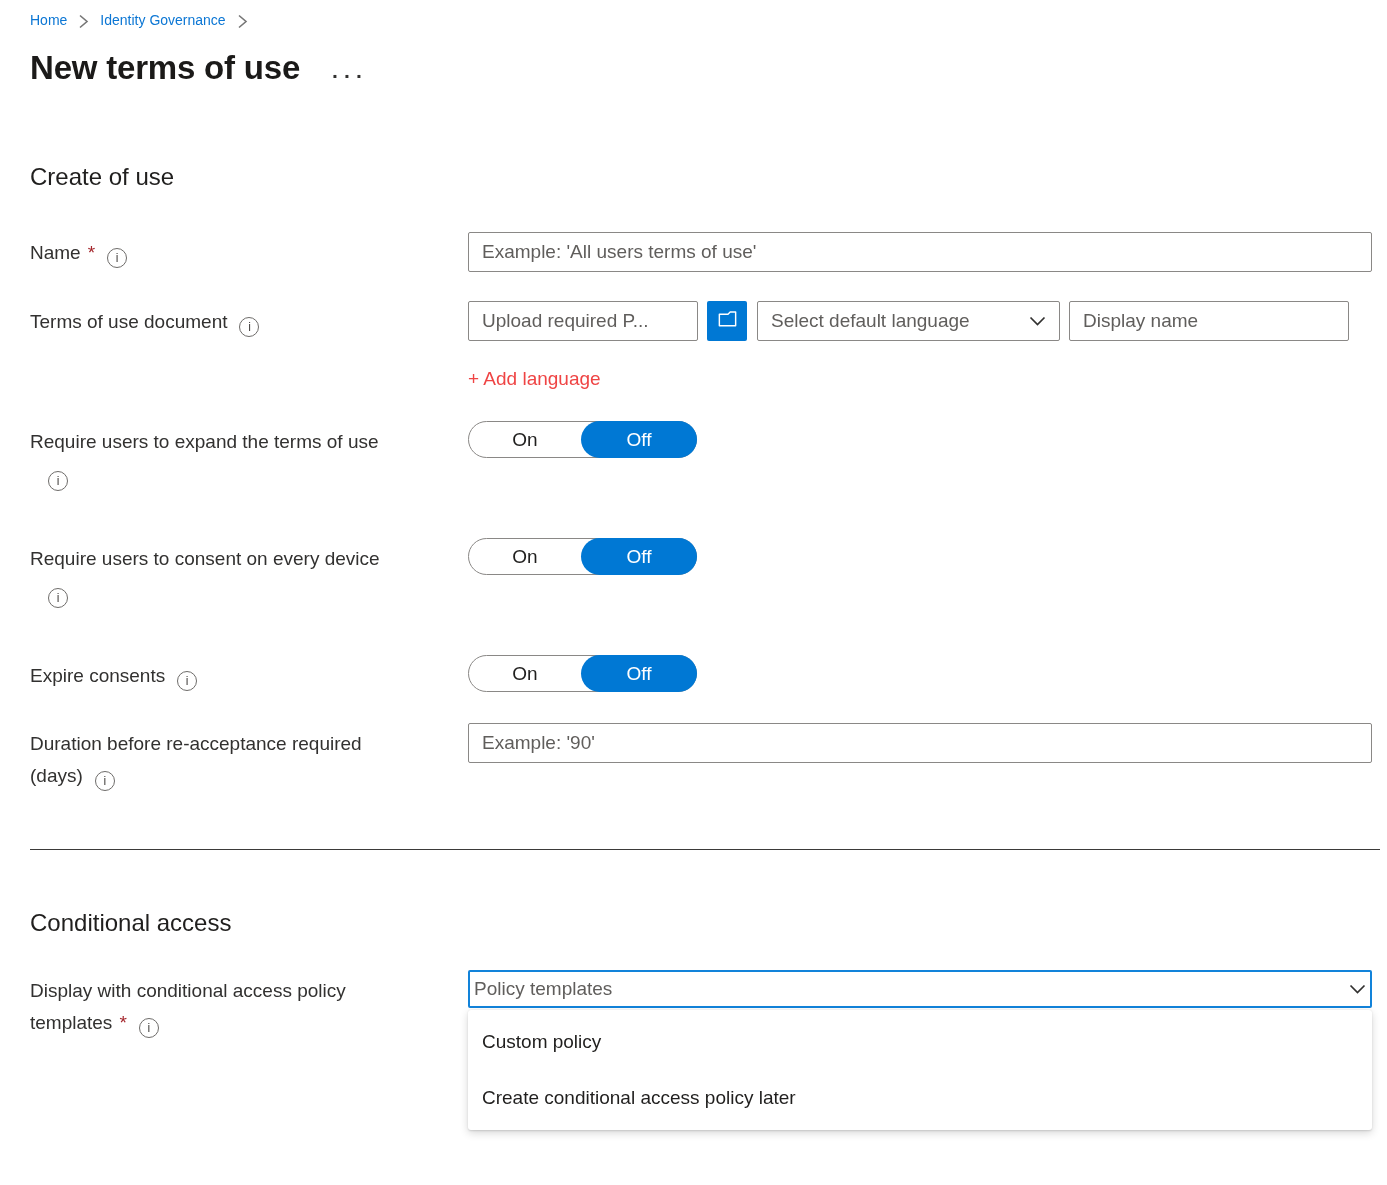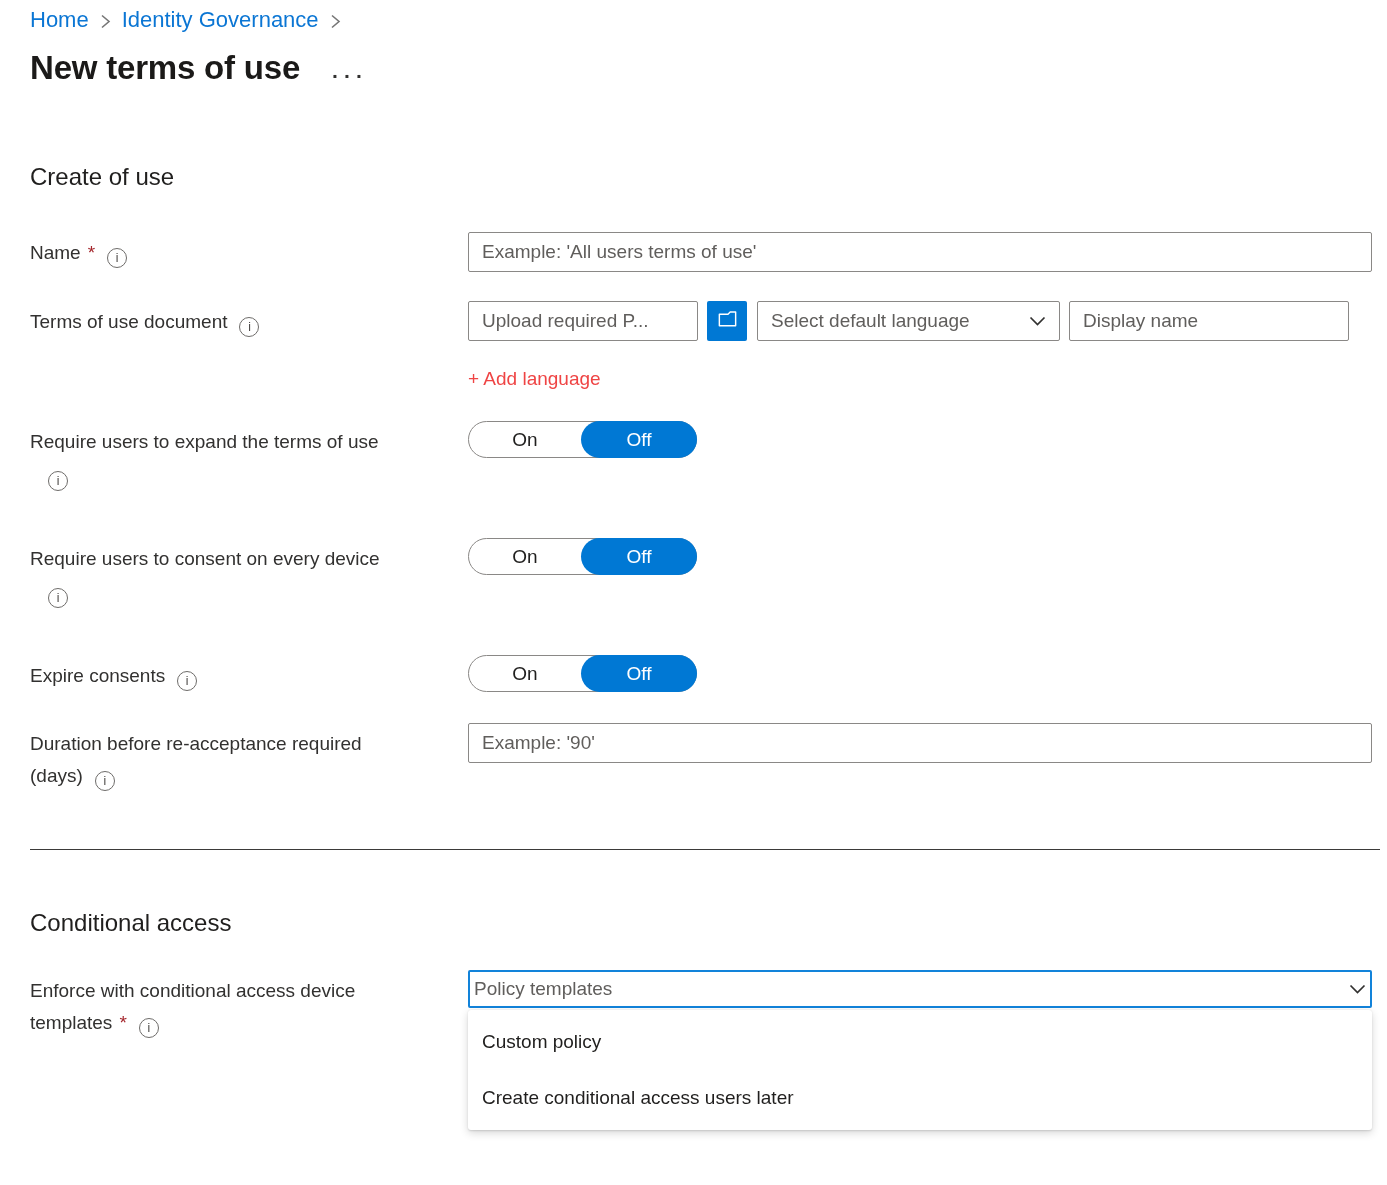--- a/index.html
+++ b/index.html
@@ -5,21 +5,21 @@
   * { box-sizing: border-box; margin: 0; padding: 0; }
   html, body { background: #ffffff; }
   body {
     width: 1387px; height: 1185px; overflow: hidden;
     font-family: "Liberation Sans", sans-serif;
     color: #323130;
   }
   .page { padding: 8px 15px 0 30px; }
 
   
-  .breadcrumb { display: flex; align-items: center; gap: 11px; font-size: 22px; line-height: 24px; }
+  .breadcrumb { display: flex; align-items: center; gap: 11px; font-size: 14px; line-height: 24px; }
   .breadcrumb a { color: #0b76d4; text-decoration: none; cursor: pointer; }
   .crumb-sep { display: inline-flex; align-items: center; padding-top: 2px; }
 
   
   .title-row { margin-top: 17px; display: flex; align-items: flex-start; gap: 32px; }
   h1.page-title { font-size: 33px; font-weight: 700; color: #1b1a19; letter-spacing: -0.2px; }
   .ellipsis-btn {
     background: none; border: none; cursor: pointer;
     font-size: 21px; font-weight: 700; letter-spacing: 5px; color: #323130;
     padding-top: 16px; line-height: 1; font-family: inherit;
@@ -239,32 +239,32 @@
       <input class="text-input" type="text" placeholder="Example: '90'" style="">
     </div>
   </div>
 
   <hr class="divider">
 
   <h2 class="section-heading" id="conditional-heading">Conditional access</h2>
 
   <div class="form-row mt-enforce">
     <div class="label-col">
-      <span>Enforce with conditional access device</span>
+      <span>Display with conditional access policy</span>
       <span class="label-line2"><span>templates</span><span class="required">*</span><span class="info-icon">i</span></span>
     </div>
     <div class="control-col">
       <div class="combo">
         <span>Policy templates</span>
         <span>
           <svg width="17" height="11" viewBox="0 0 17 11">
               <polyline points="1.5,1.5 8.5,8.5 15.5,1.5" fill="none" stroke="#323130" stroke-width="1.7"></polyline>
             </svg>
         </span>
       </div>
       <div class="dropdown-panel">
         <div class="dropdown-item">Custom policy</div>
-        <div class="dropdown-item">Create conditional access users later</div>
+        <div class="dropdown-item">Create conditional access policy later</div>
       </div>
     </div>
   </div>
 
 </div>
 
 </body></html>

